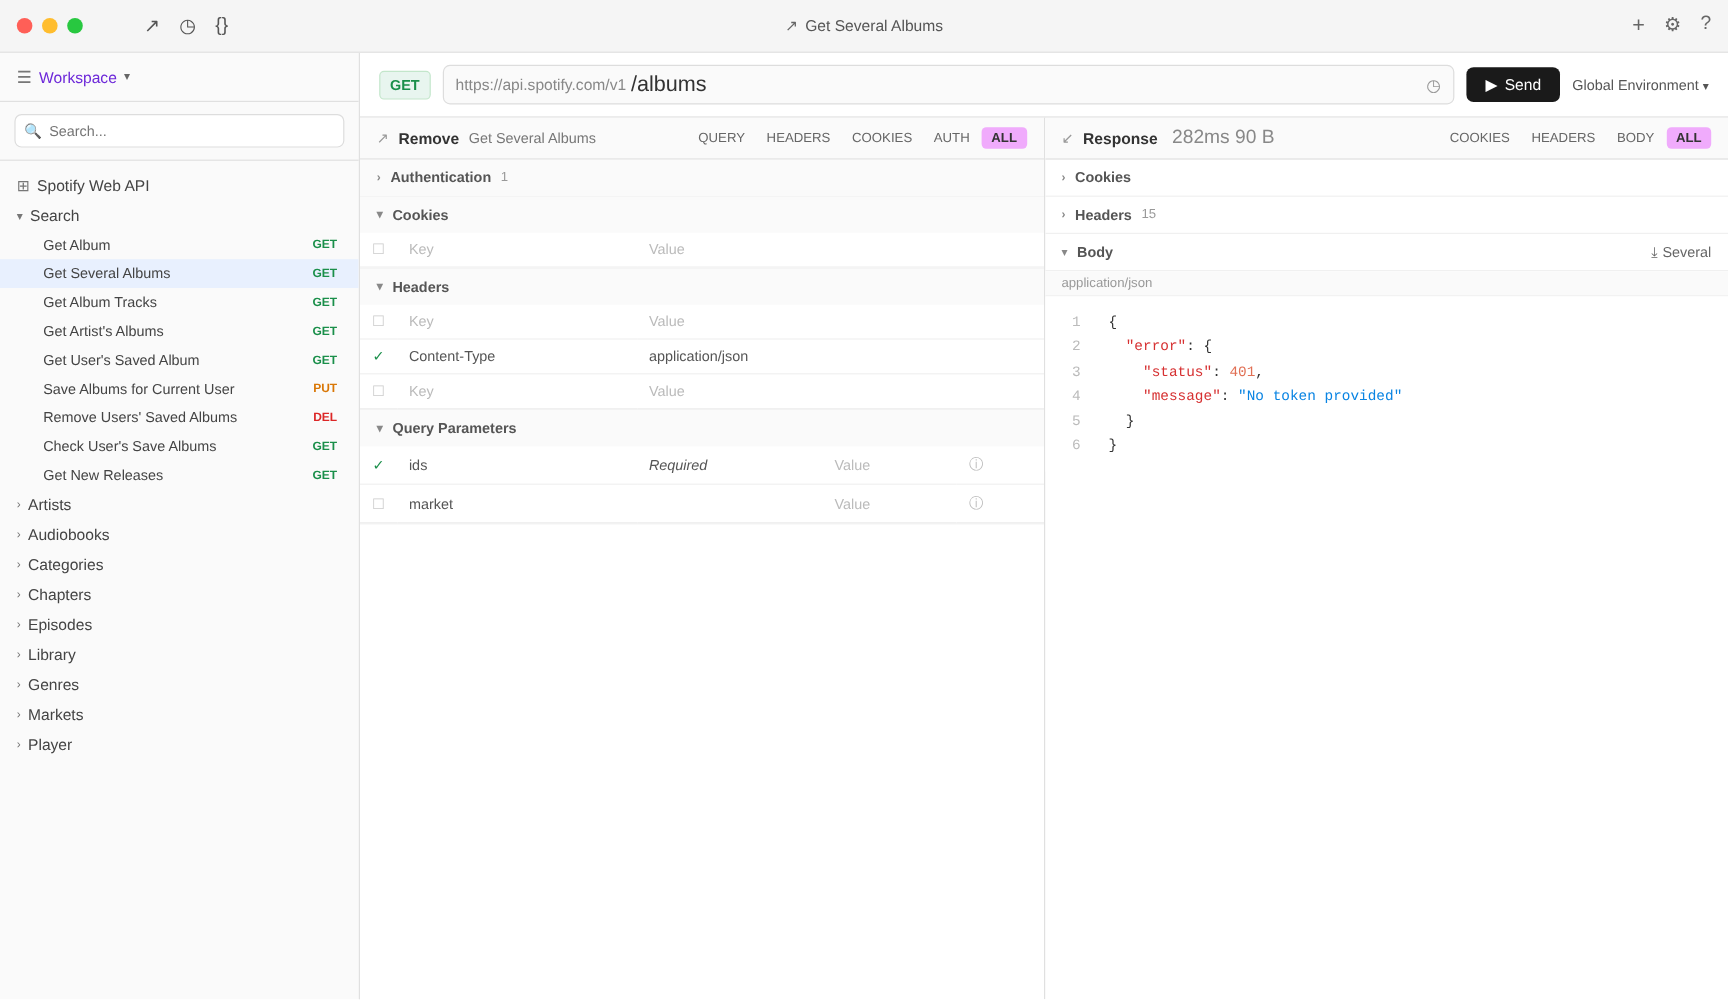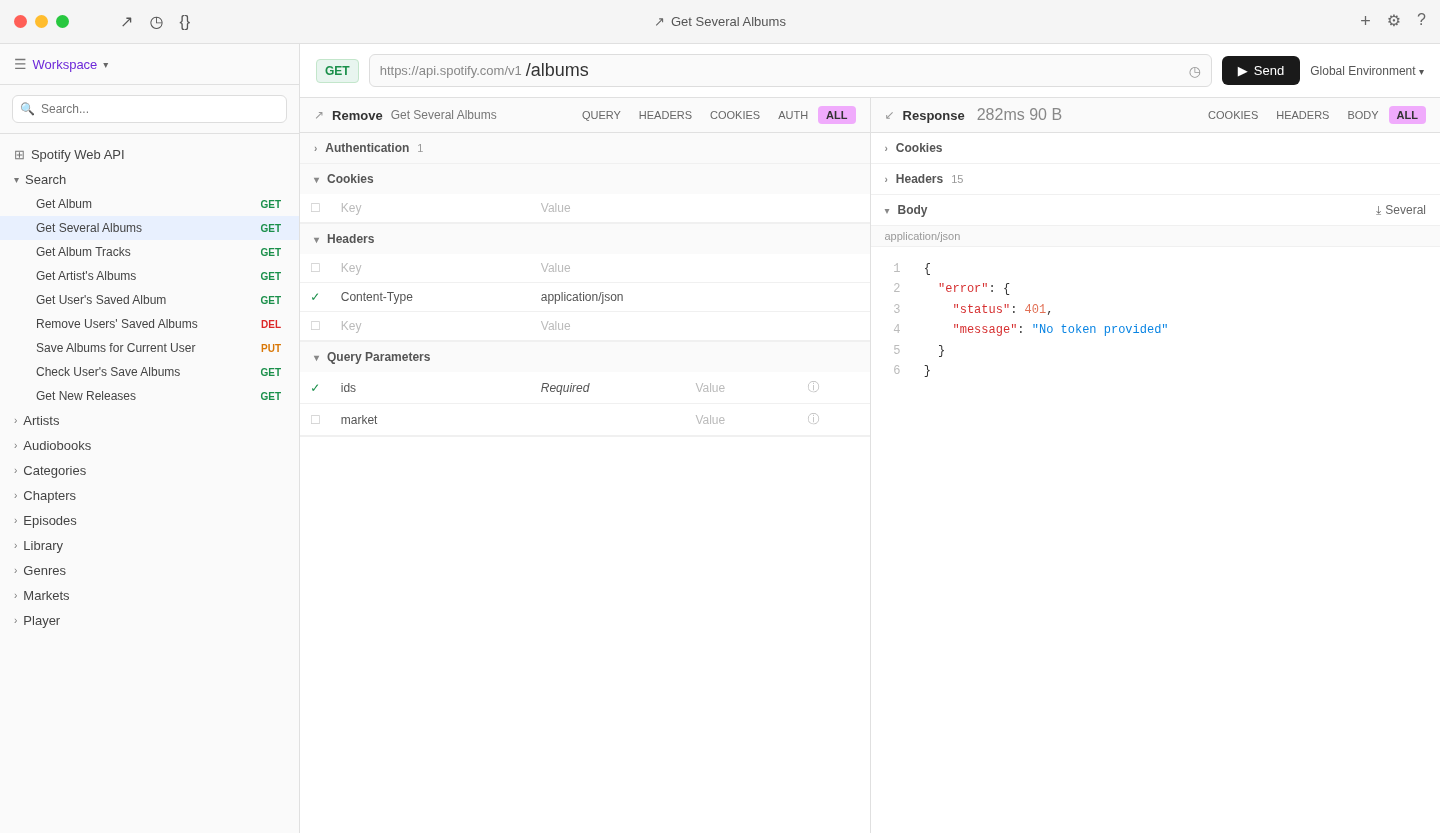--- a/index.html
+++ b/index.html
@@ -383,26 +383,26 @@
             </div>
             <div class="request-item">
               <span>Get Artist's Albums</span>
               <span class="method-badge method-get">GET</span>
             </div>
             <div class="request-item">
               <span>Get User's Saved Album</span>
               <span class="method-badge method-get">GET</span>
             </div>
             <div class="request-item">
+              <span>Save Albums for Current User</span>
+              <span class="method-badge method-put">PUT</span>
+            </div>
+            <div class="request-item">
               <span>Remove Users' Saved Albums</span>
               <span class="method-badge method-del">DEL</span>
-            </div>
-            <div class="request-item">
-              <span>Save Albums for Current User</span>
-              <span class="method-badge method-put">PUT</span>
             </div>
             <div class="request-item">
               <span>Check User's Save Albums</span>
               <span class="method-badge method-get">GET</span>
             </div>
             <div class="request-item">
               <span>Get New Releases</span>
               <span class="method-badge method-get">GET</span>
             </div>
           </div>

